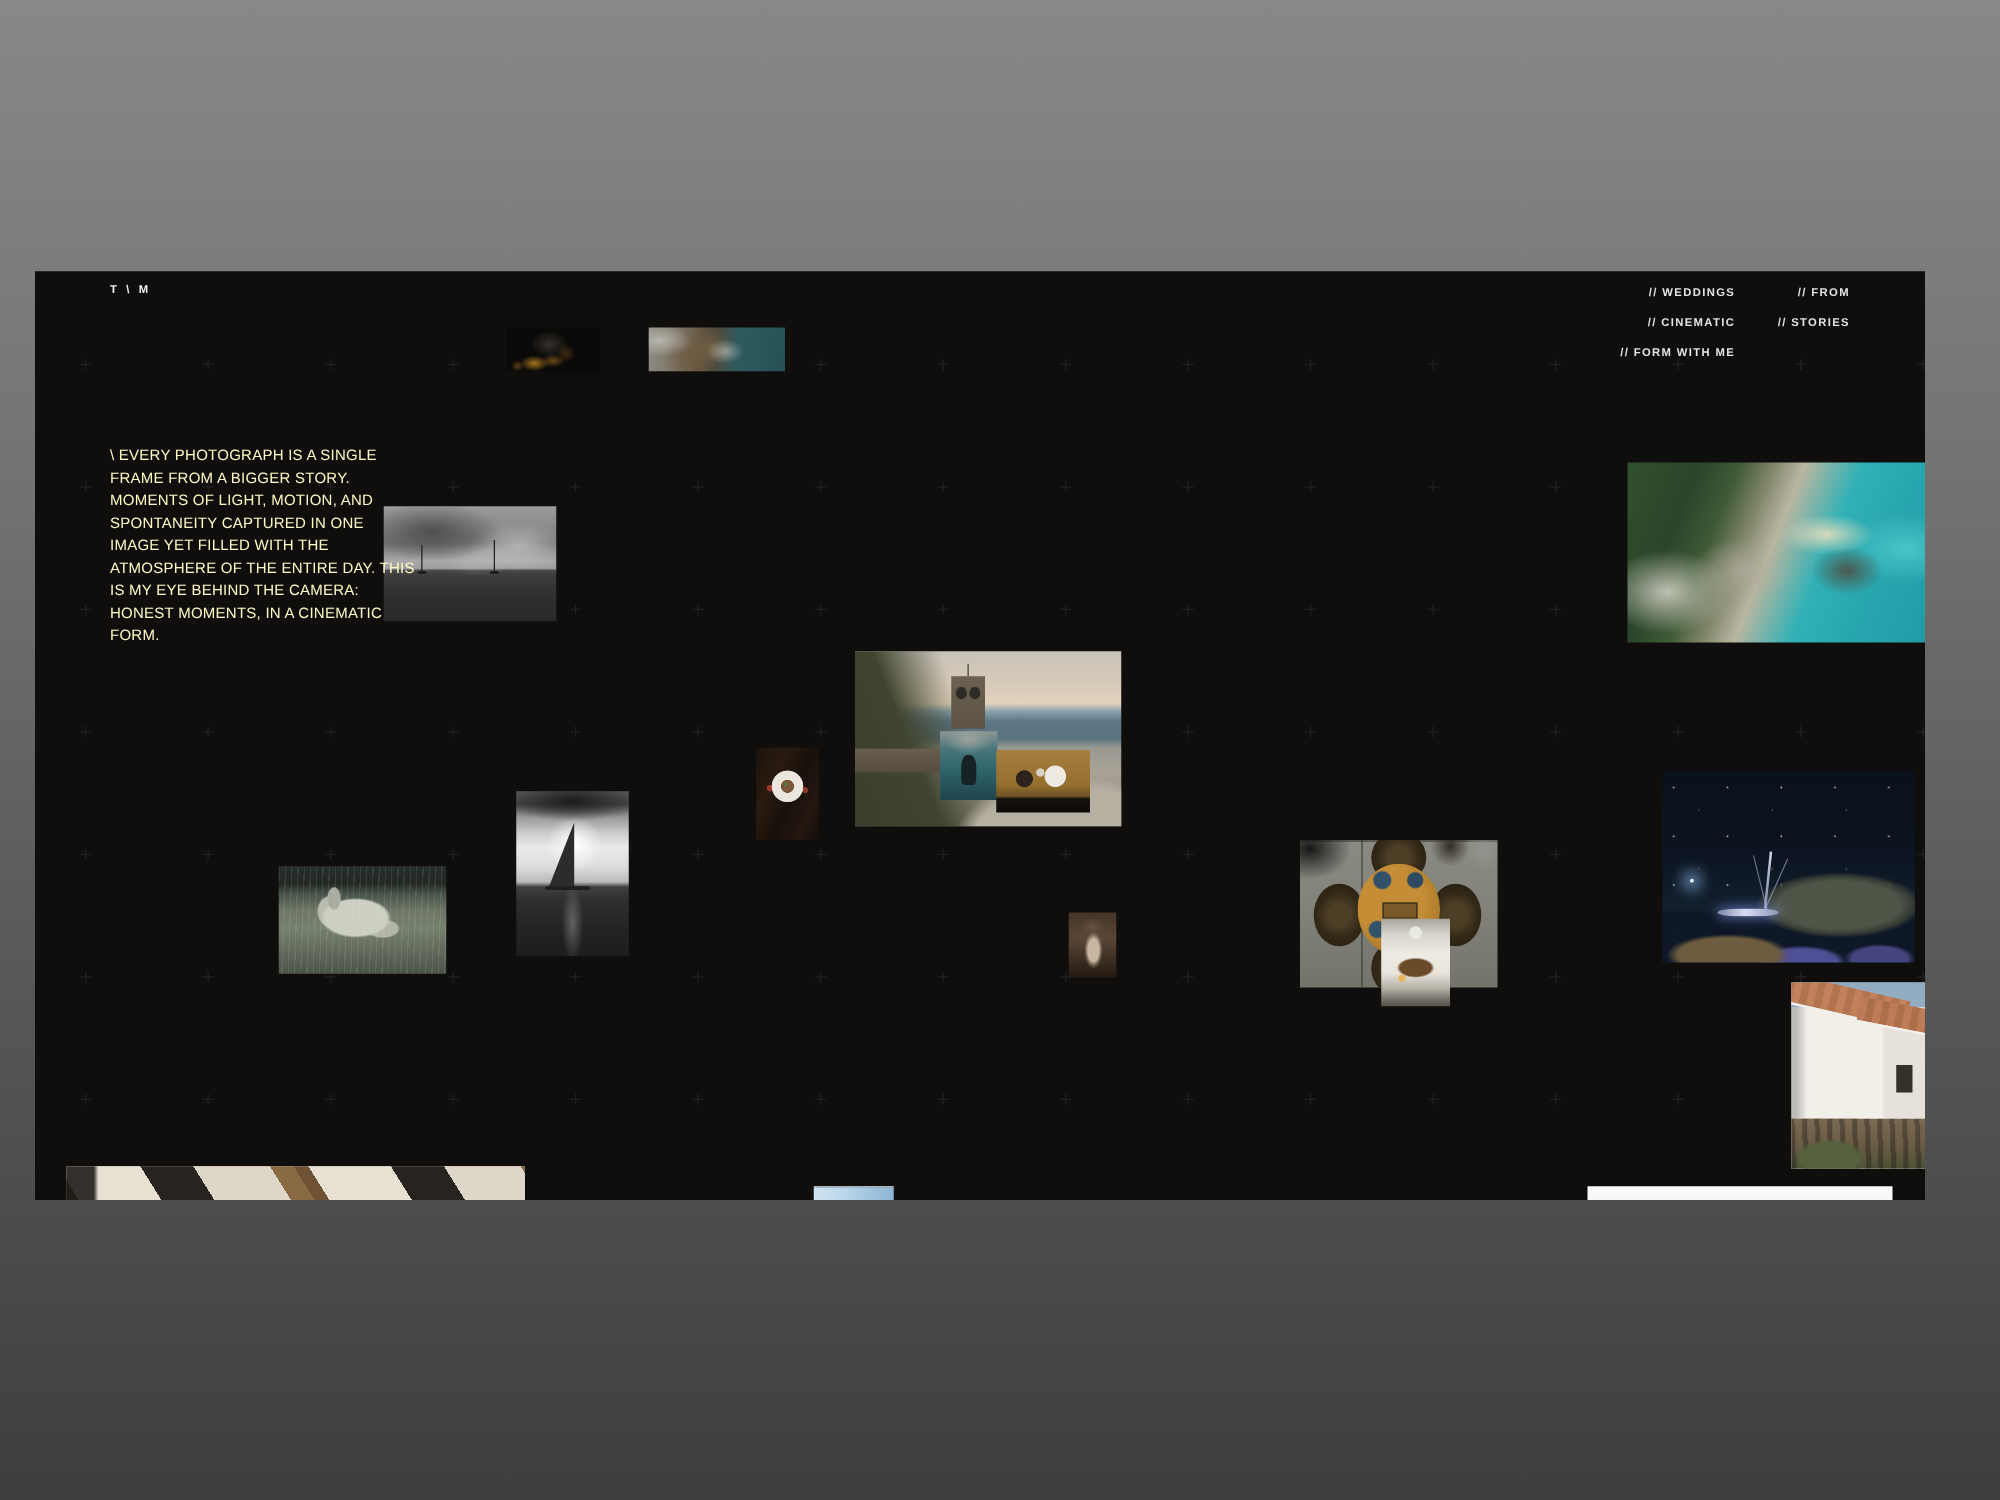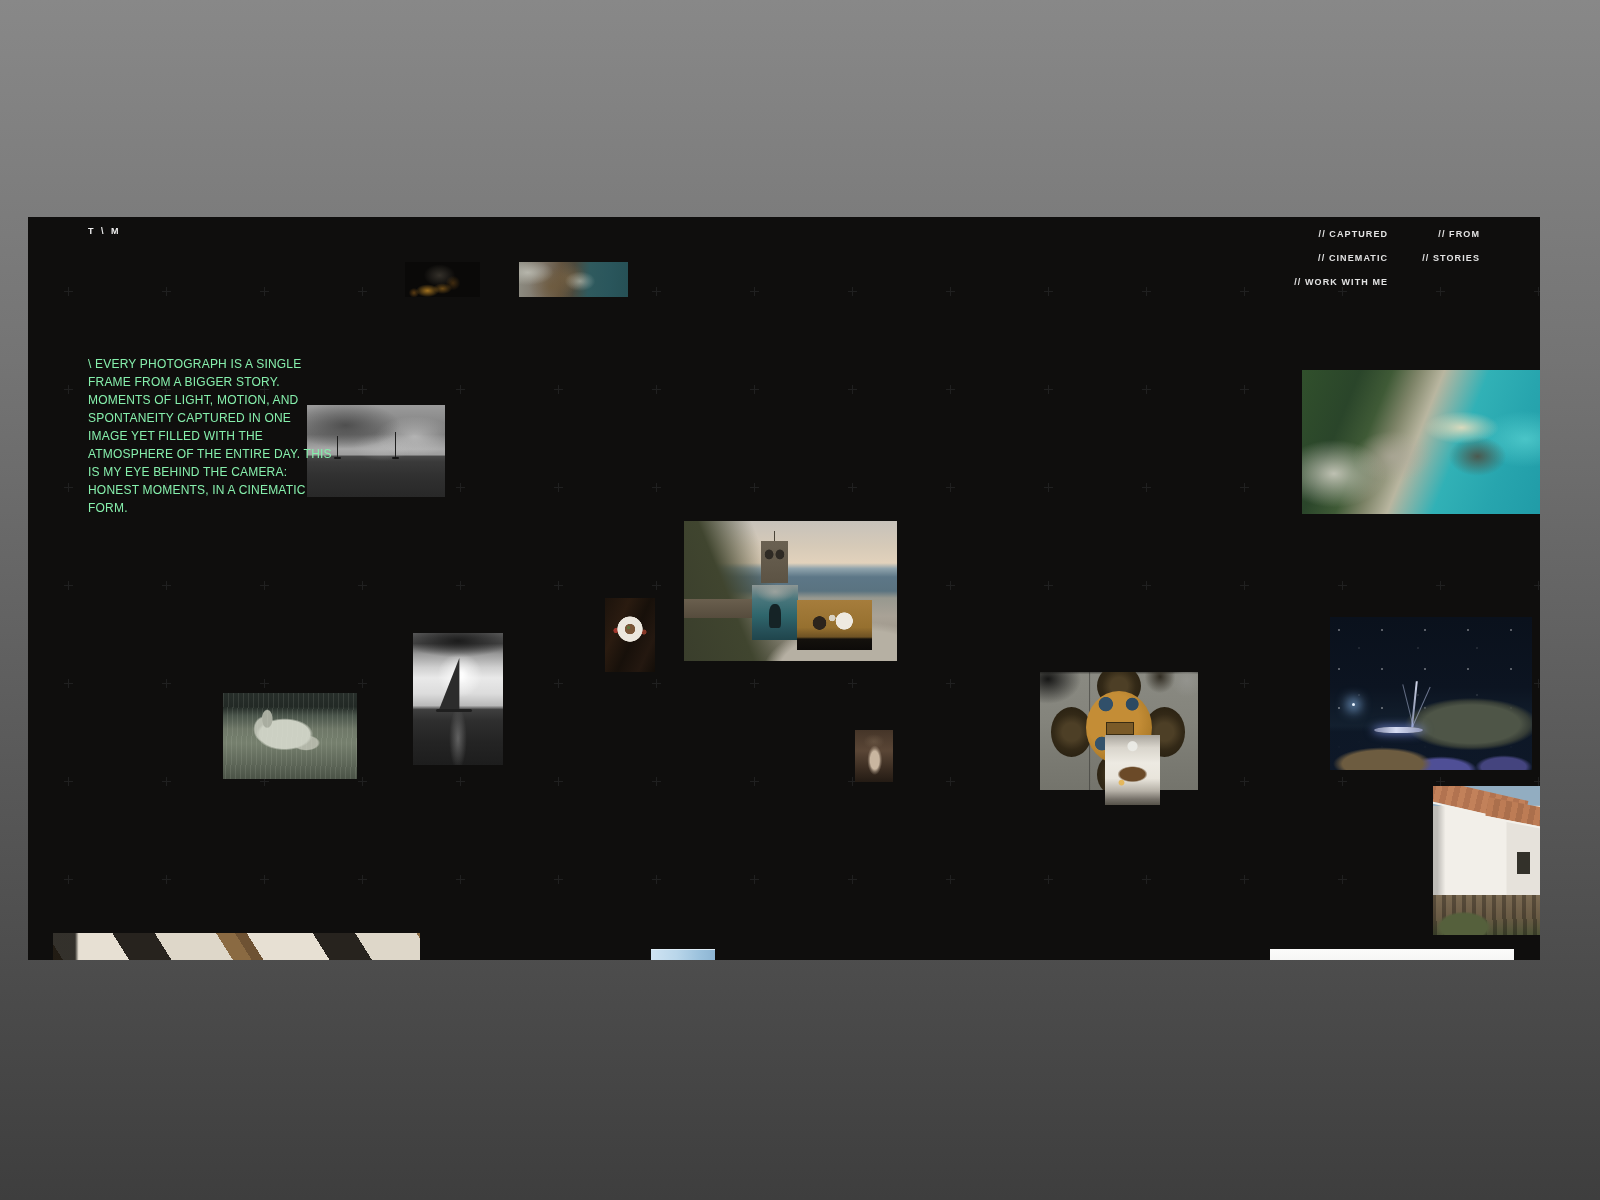--- a/index.html
+++ b/index.html
@@ -19,21 +19,21 @@
   .logo{position:absolute;left:60px;top:9px;color:#f0f0f0;font-size:9px;
     font-weight:bold;letter-spacing:2.5px;cursor:pointer;}
   .nav{position:absolute;right:60px;top:12px;display:grid;
     grid-template-columns:auto auto;column-gap:34px;row-gap:14px;justify-items:end;}
   .nav a{color:#e3e3e3;font-size:9px;font-weight:bold;letter-spacing:1.1px;
     text-decoration:none;white-space:nowrap;cursor:pointer;}
   .nav a:nth-child(5){grid-column:1;}
 
   
   .intro{position:absolute;left:60px;top:126px;width:246px;z-index:5;
-    color:#86efac;font-size:12px;line-height:18px;font-weight:500;
+    color:#fef9c3;font-size:12px;line-height:18px;font-weight:500;
     letter-spacing:.2px;text-transform:uppercase;}
 
   
   .ph{position:absolute;overflow:hidden;cursor:pointer;}
   .part{position:absolute;}
 
   .p-night{left:377px;top:45px;width:75px;height:35px;background:
     radial-gradient(30% 45% at 46% 38%, rgba(150,140,120,.30), transparent 70%),
     radial-gradient(22% 26% at 30% 82%, rgba(214,150,40,.75), transparent 70%),
     radial-gradient(18% 22% at 50% 76%, rgba(190,130,35,.55), transparent 70%),
@@ -376,21 +376,21 @@
     <div class="part stones"></div>
   </div>
 
   <div class="ph p-stairs"></div>
   <div class="ph p-bluesky"></div>
   <div class="ph p-white"></div>
 
   <div class="logo">T \ M</div>
 
   <nav class="nav">
-    <a>// CAPTURED</a>
+    <a>// WEDDINGS</a>
     <a>// FROM</a>
     <a>// CINEMATIC</a>
     <a>// STORIES</a>
-    <a>// WORK WITH ME</a>
+    <a>// FORM WITH ME</a>
   </nav>
 
   <p class="intro">\ EVERY PHOTOGRAPH IS A SINGLE FRAME FROM A BIGGER STORY. MOMENTS OF LIGHT, MOTION, AND SPONTANEITY CAPTURED IN ONE IMAGE YET FILLED WITH THE ATMOSPHERE OF THE ENTIRE DAY. THIS IS MY EYE BEHIND THE CAMERA: HONEST MOMENTS, IN A CINEMATIC FORM.</p>
 </div>
 
 </body></html>

